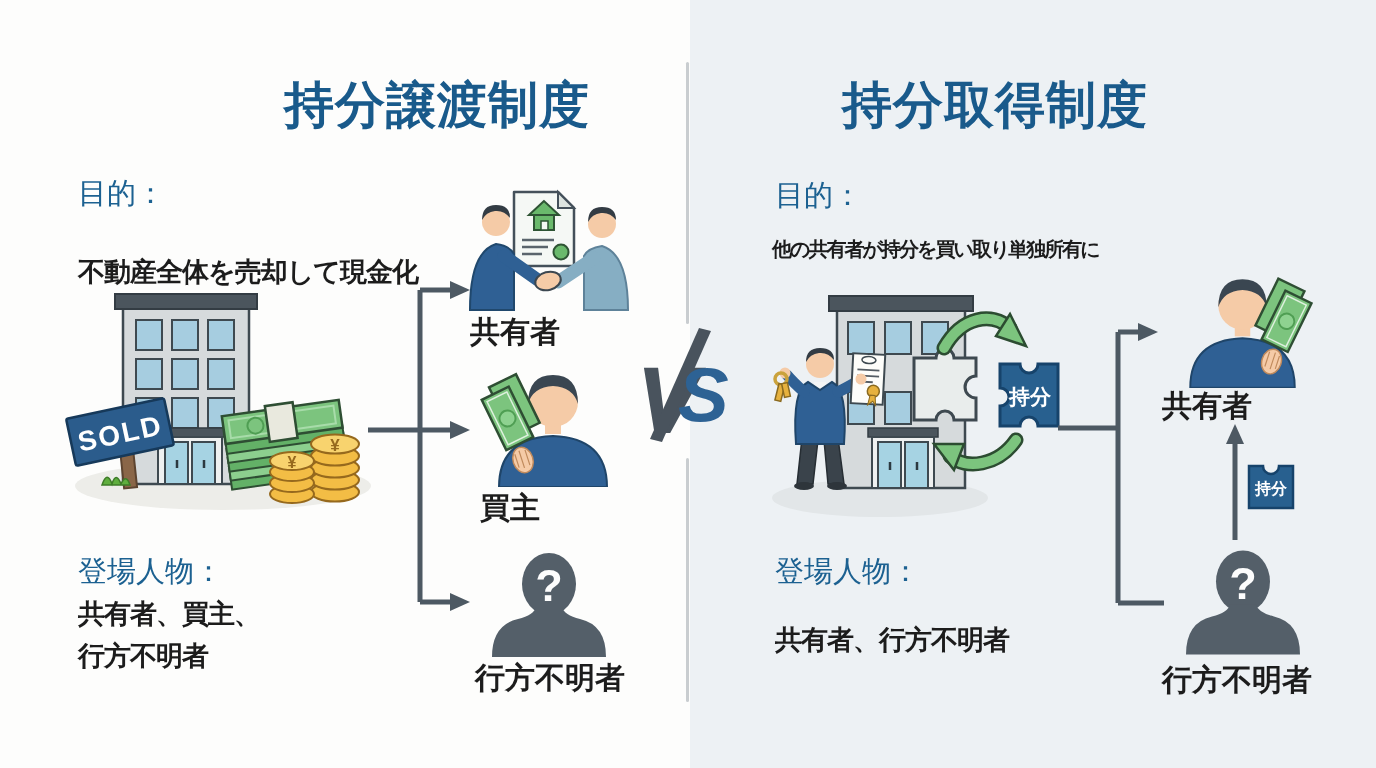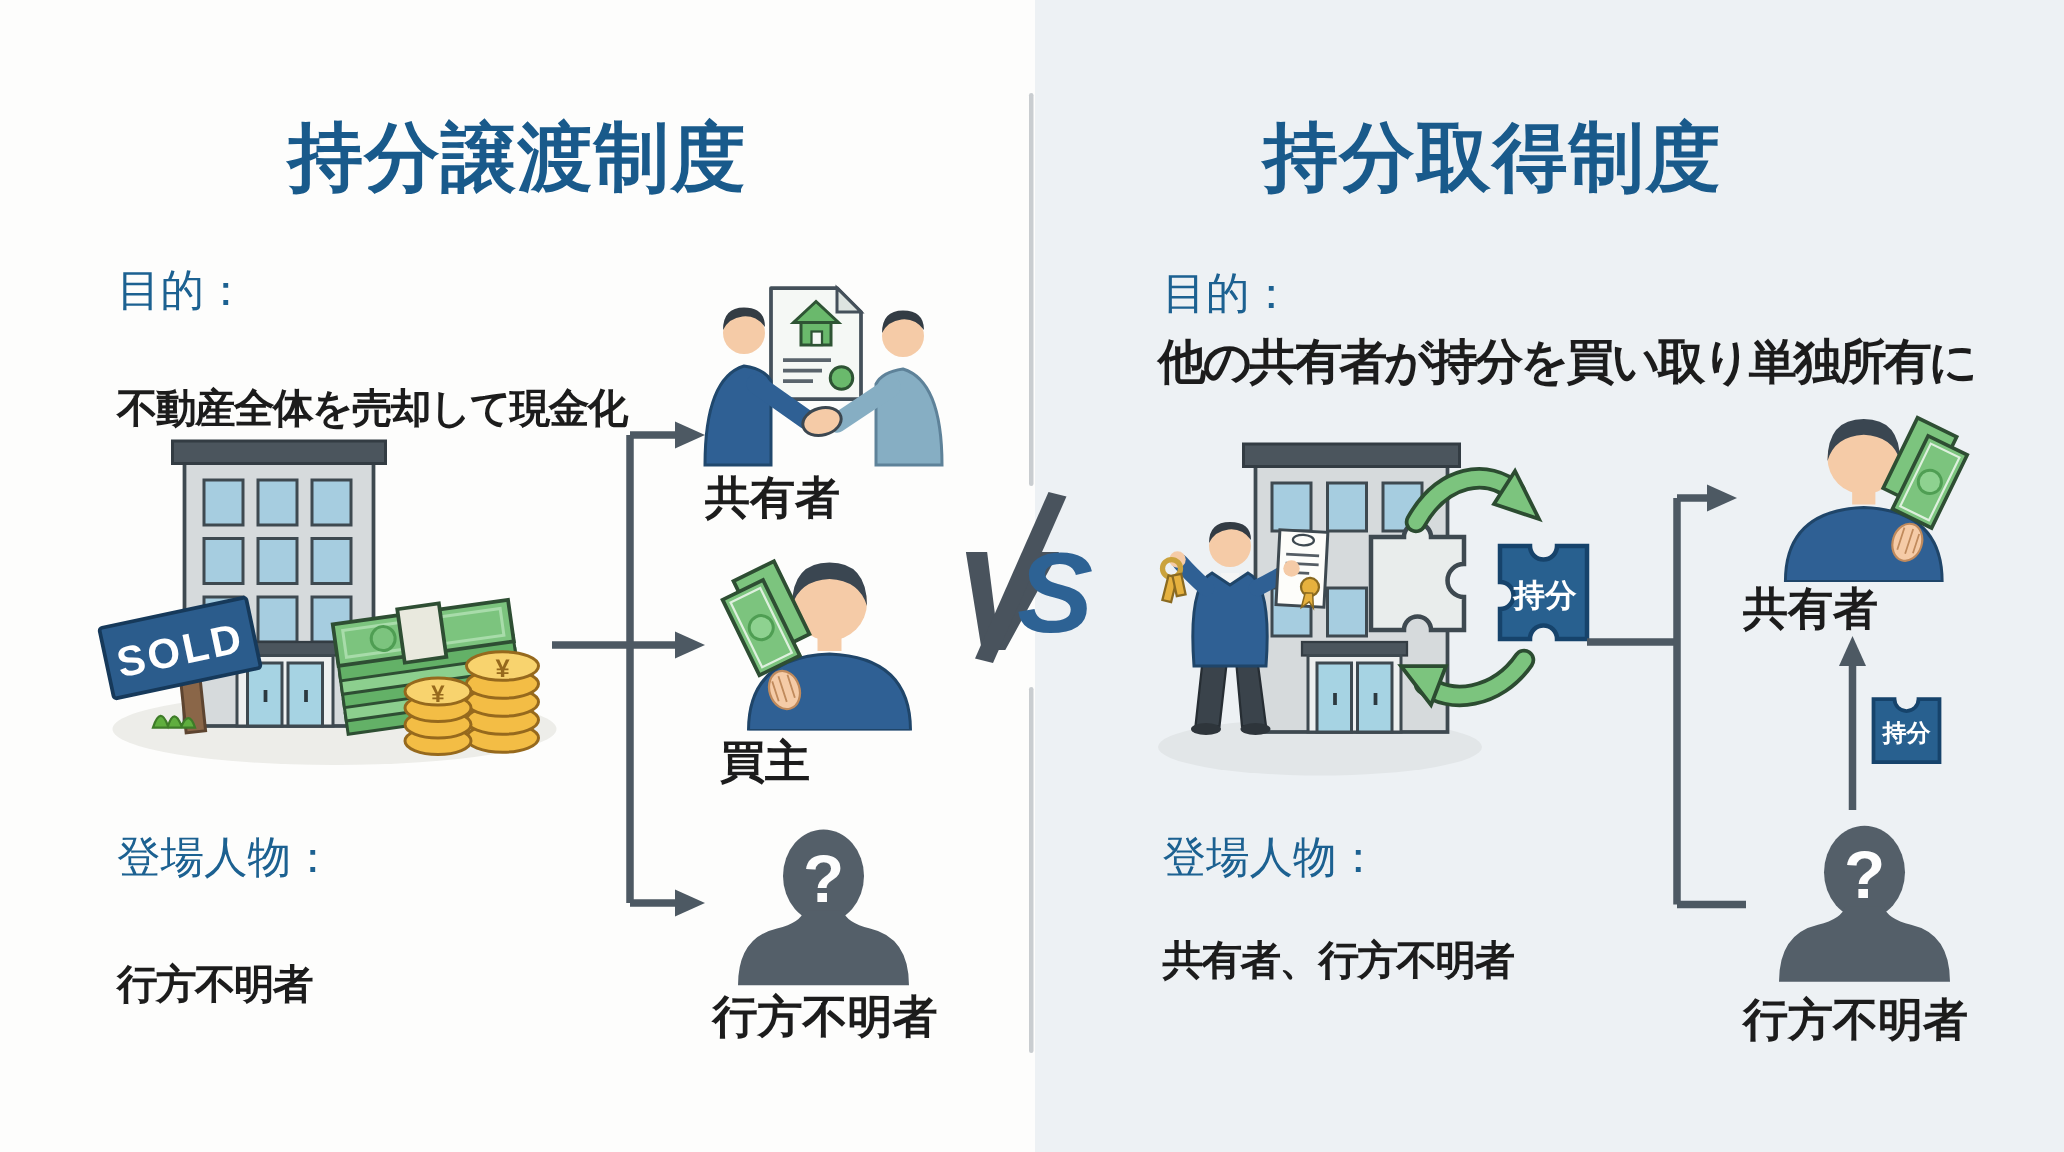--- a/index.html
+++ b/index.html
@@ -7,36 +7,36 @@
     position:relative;width:1376px;height:768px;overflow:hidden;
     background:#fdfdfc;
     font-family:"Liberation Sans","DejaVu Sans",sans-serif;
   }
   .abs{position:absolute;}
   .right-bg{left:690px;top:0;width:686px;height:768px;background:#edf1f4;}
   .divider-seg{width:3px;background:#c9cdd0;border-radius:2px;}
   .title{font-size:50px;font-weight:800;color:#195a8b;letter-spacing:1px;white-space:nowrap;text-align:center;}
   .blue-label{font-size:29px;font-weight:400;color:#1c6191;white-space:nowrap;}
   .black-line{font-size:27px;font-weight:800;color:#1c1c1c;white-space:nowrap;letter-spacing:-1px;}
-  .black-line.tight{font-size:32px;letter-spacing:-2px;}
+  .black-line.tight{font-size:20px;letter-spacing:-2px;margin-top:16px;}
   .fig-label{font-size:30px;font-weight:800;color:#1c1c1c;white-space:nowrap;text-align:left;}
   svg text{font-family:"Liberation Sans","DejaVu Sans",sans-serif;}
   .mirror{transform:scaleX(-1);}
 </style>
 </head>
 <body>
 
 <div class="canvas">
 
   <div class="abs right-bg"></div>
 
   <div class="abs divider-seg" style="left:686px;top:62px;height:262px;"></div>
   <div class="abs divider-seg" style="left:686px;top:458px;height:244px;"></div>
 
-  <div class="abs title" style="left:100px;top:72px;width:490px;">持分譲渡制度</div>
+  <div class="abs title" style="left:100px;top:72px;width:490px;text-align:right;">持分譲渡制度</div>
   <div class="abs blue-label" style="left:78px;top:174px;">目的：</div>
   <div class="abs black-line" style="left:78px;top:216px;margin-top:38px;">不動産全体を売却して現金化</div>
 
   <svg class="abs" style="left:58px;top:282px;" width="332" height="236" viewBox="0 0 332 236">
     <ellipse cx="165" cy="204" rx="148" ry="24" fill="#ededE9"></ellipse>
 
     <g>
       <rect x="65" y="26" width="126" height="176" fill="#d6dadc" stroke="#3e4950" stroke-width="2.5"></rect>
       <rect x="57" y="12" width="142" height="15" fill="#4b555d" stroke="#333c43" stroke-width="2"></rect>
       <g fill="#a6cde0" stroke="#3e4950" stroke-width="2">
@@ -156,20 +156,21 @@
   <div class="abs fig-label" style="left:480px;top:488px;width:150px;">買主</div>
 
   <svg class="abs" style="left:478px;top:552px;" width="142" height="105" viewBox="0 0 142 105">
     <ellipse cx="71" cy="32" rx="27" ry="31" fill="#545f69"></ellipse>
     <path d="M14,105 Q14,73 40,67 Q56,63 58,55 L84,55 Q86,63 102,67 Q128,73 128,105 Z" fill="#545f69"></path>
     <text x="71" y="49" font-size="45" font-weight="800" fill="#fdfdfd" text-anchor="middle">?</text>
   </svg>
   <div class="abs fig-label" style="left:475px;top:658px;width:150px;">行方不明者</div>
 
   <div class="abs blue-label" style="left:78px;top:552px;">登場人物：</div>
+  <div class="abs black-line" style="left:78px;top:596px;">共有者、買主、</div>
   <div class="abs black-line" style="left:78px;top:638px;">行方不明者</div>
 
   <svg class="abs" style="left:626px;top:328px;" width="120" height="128" viewBox="0 0 120 128">
     <text x="10" y="105" font-size="95" font-weight="800" font-style="italic" fill="#49535d">V</text>
     <polygon points="73,0 85,3 36,114 24,111" fill="#49535d"></polygon>
     <text x="52" y="93" font-size="76" font-weight="800" font-style="italic" fill="#2d6294">S</text>
   </svg>
 
   <div class="abs title" style="left:760px;top:72px;width:470px;">持分取得制度</div>
   <div class="abs blue-label" style="left:775px;top:176px;">目的：</div>

